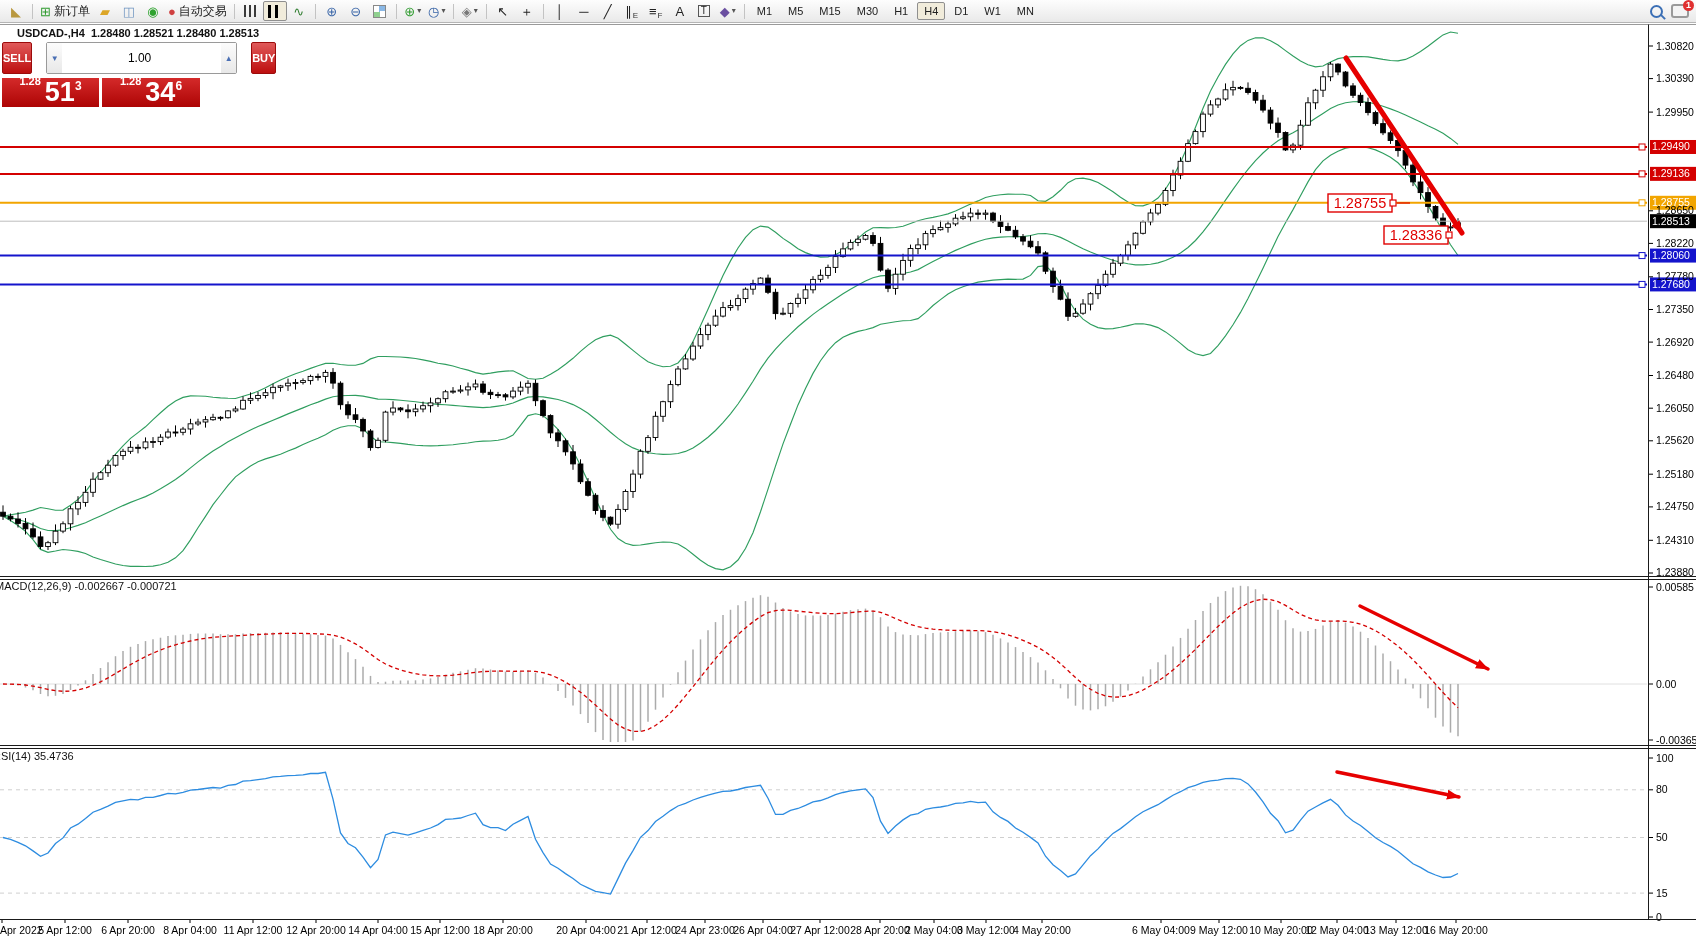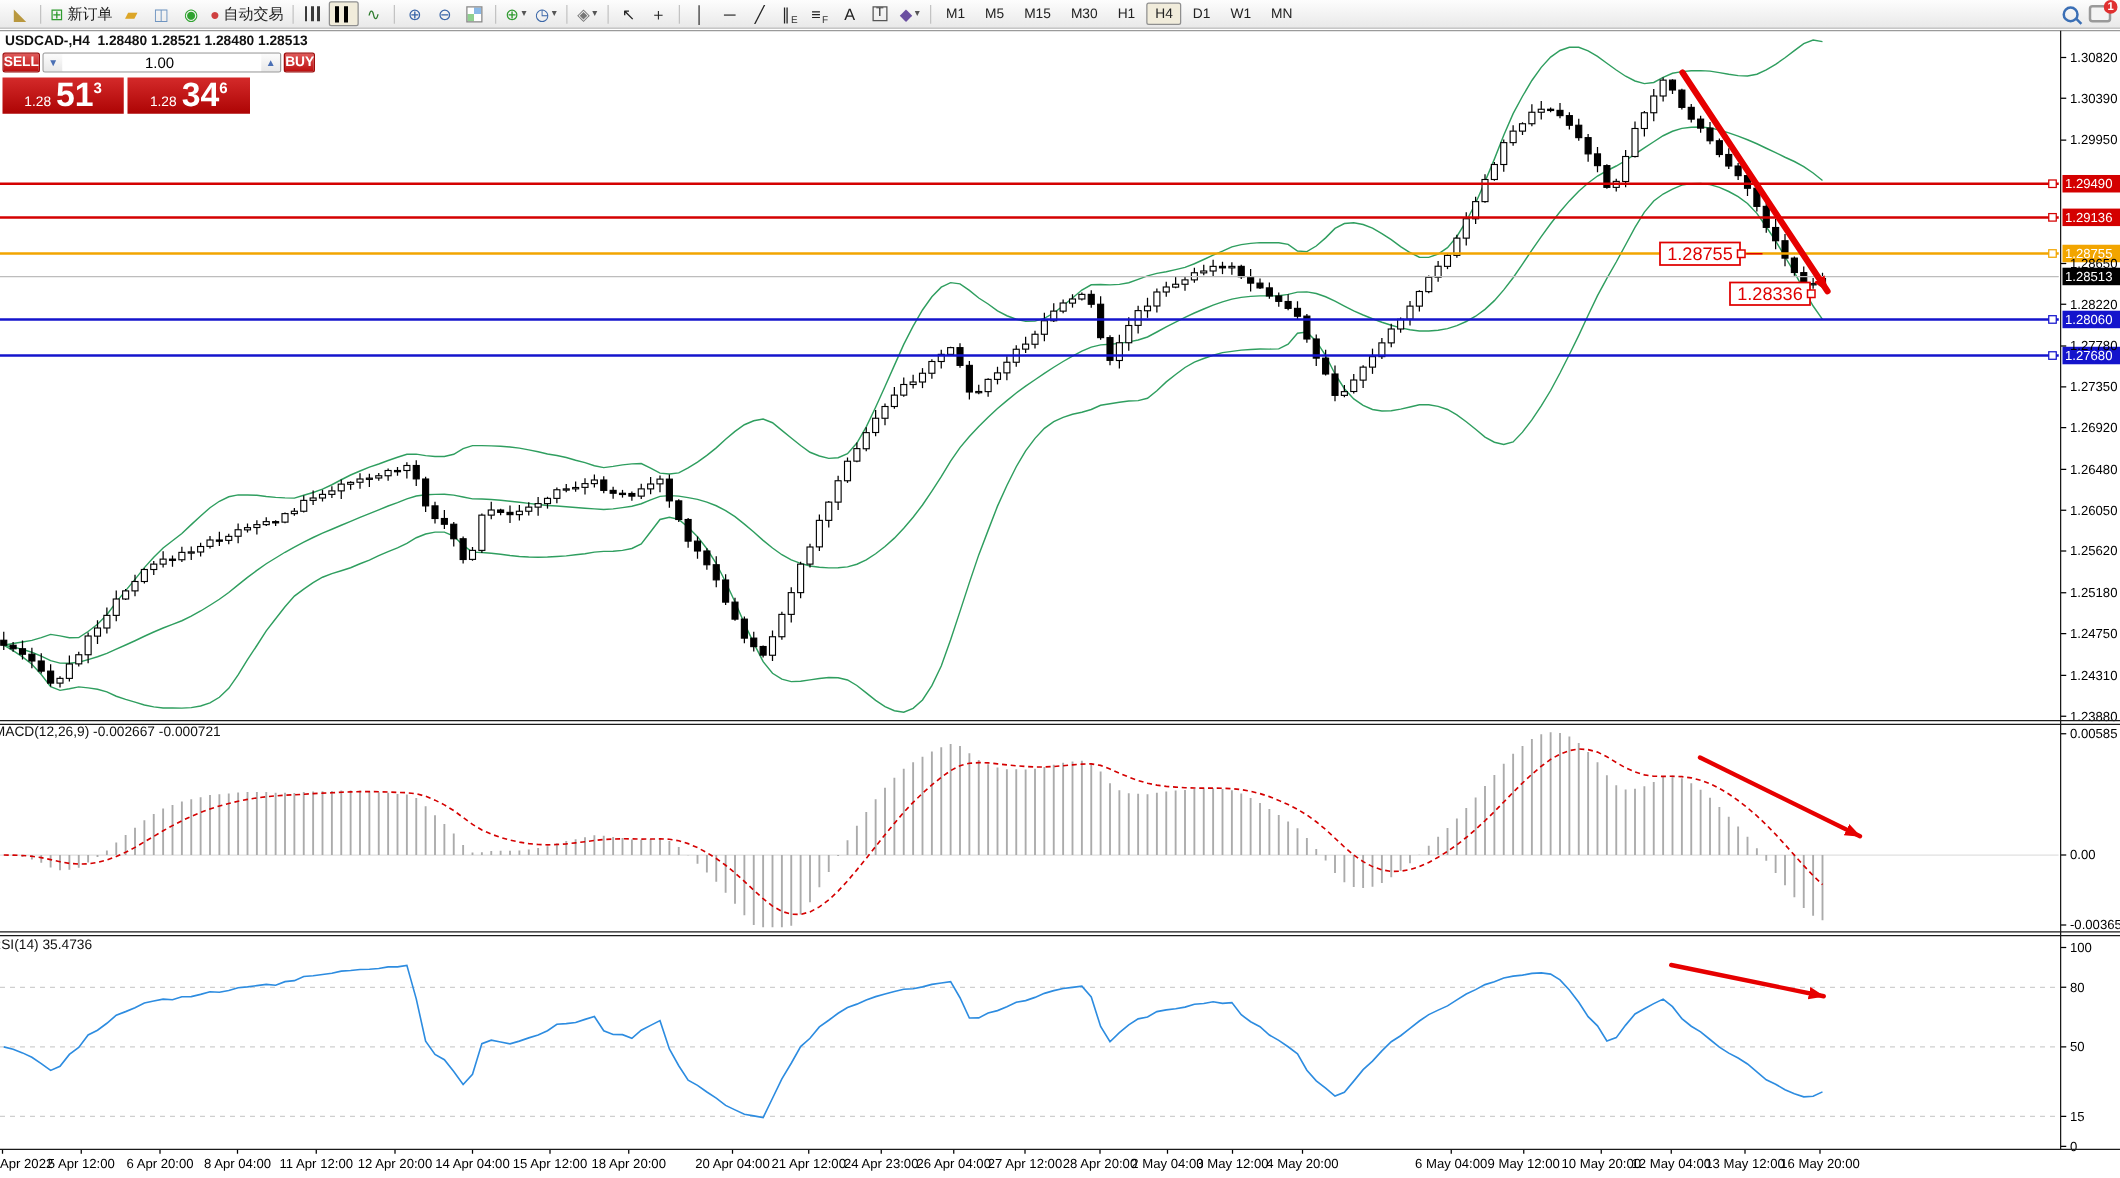--- a/index.html
+++ b/index.html
@@ -24,42 +24,42 @@
   .i-tiles{width:13px;height:13px;border:1px solid #888;box-sizing:border-box;
     background:conic-gradient(#8ab8e6 0 25%,#fff 0 50%,#8fd08f 0 75%,#fff 0);}
   .i-mag{width:9px;height:9px;border:2px solid #3b6fb5;border-radius:50%;position:relative;}
   .i-mag::after{content:"";position:absolute;width:6px;height:2px;background:#3b6fb5;
     transform:rotate(45deg);right:-5px;bottom:-2px;}
   .i-chat{width:14px;height:10px;border:2px solid #9a9a9a;border-radius:3px;position:relative;background:#f4f4f4;}
   .chat-badge{position:absolute;right:-7px;top:-6px;background:#e03030;color:#fff;font-size:9px;
     font-weight:bold;border-radius:50%;width:11px;height:11px;display:flex;align-items:center;justify-content:center;}
   .push-right{margin-left:auto;}
   
-  #chart-title{position:absolute;left:4px;top:27px;font-size:11px;font-weight:bold;color:#111;
+  #chart-title{position:absolute;left:17px;top:27px;font-size:11px;font-weight:bold;color:#111;
     white-space:pre;z-index:4;}
   #macd-label{position:absolute;left:-5px;top:580px;font-size:11px;color:#111;white-space:pre;z-index:4;}
   #rsi-label{position:absolute;left:-7px;top:750px;font-size:11px;color:#111;white-space:pre;z-index:4;}
   #chart-svg{position:absolute;left:0;top:0;z-index:1;}
   svg text{font-family:"Liberation Sans",sans-serif;}
   
   #one-click{position:absolute;left:2px;top:42px;width:198px;z-index:6;font-family:"Liberation Sans",sans-serif;}
-  #oc-row1{display:flex;height:16px;}
+  #oc-row1{display:flex;height:32px;gap:12px;}
   .oc-btn{background:linear-gradient(#e05a5a,#bd0f0f);color:#fff;font-size:11px;font-weight:bold;
     display:flex;align-items:center;justify-content:center;border-radius:2px;border:1px solid #9c0b0b;box-sizing:border-box;}
   #oc-sell{width:42px;} #oc-buy{width:42px;margin-left:2px;}
   #oc-stepper{display:flex;flex:1;margin-left:2px;border:1px solid #9a9a9a;background:#fff;box-sizing:border-box;border-radius:2px;}
   .oc-arrow{width:15px;display:flex;align-items:center;justify-content:center;font-size:8px;
     color:#4a6fb4;background:linear-gradient(#fcfcfc,#e8e8e8);}
   #oc-vol{flex:1;border:none;outline:none;text-align:center;font-size:12px;padding:0 4px 0 0;
     font-family:"Liberation Sans",sans-serif;min-width:20px;}
   #oc-row2{display:flex;margin-top:4px;height:29px;}
   .oc-big{background:linear-gradient(#d42a2a,#ad0404);color:#fff;display:flex;align-items:flex-end;
     justify-content:center;padding:0 2px 1px 2px;box-sizing:border-box;}
   #oc-big-sell{width:97px;} #oc-big-buy{width:98px;margin-left:3px;}
-  .oc-small-price{font-size:11px;font-weight:normal;margin-bottom:2px;}
+  .oc-small-price{font-size:11px;font-weight:bold;margin-bottom:19px;}
   .oc-main-price{font-size:27px;font-weight:bold;line-height:0.95;margin-left:4px;}
   .oc-sup-price{font-size:12px;font-weight:bold;align-self:flex-start;margin-top:1px;}
 </style>
 </head>
 <body>
 
 <div id="app">
 
   <div id="toolbar">
       <div class="titem">

